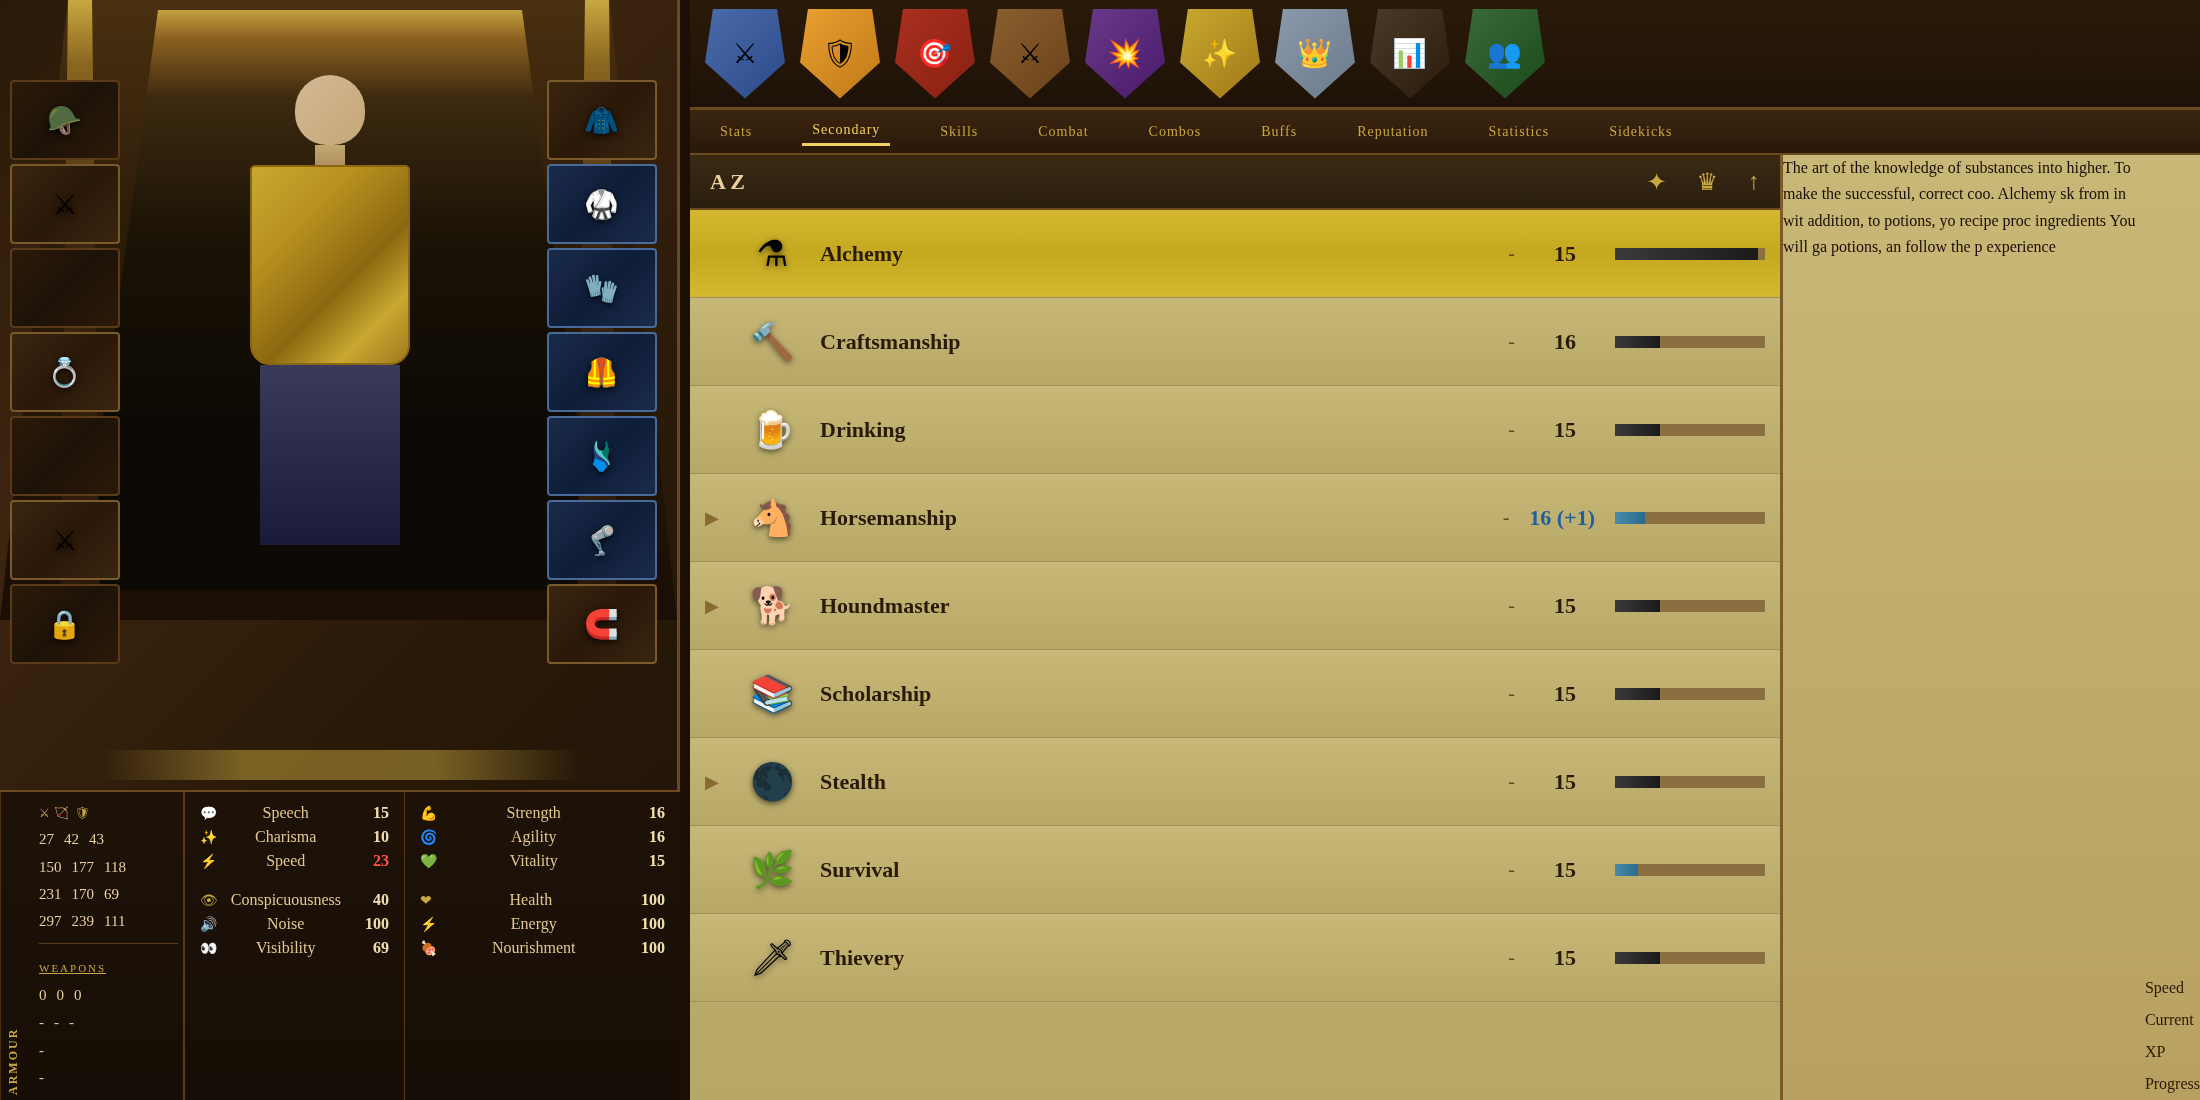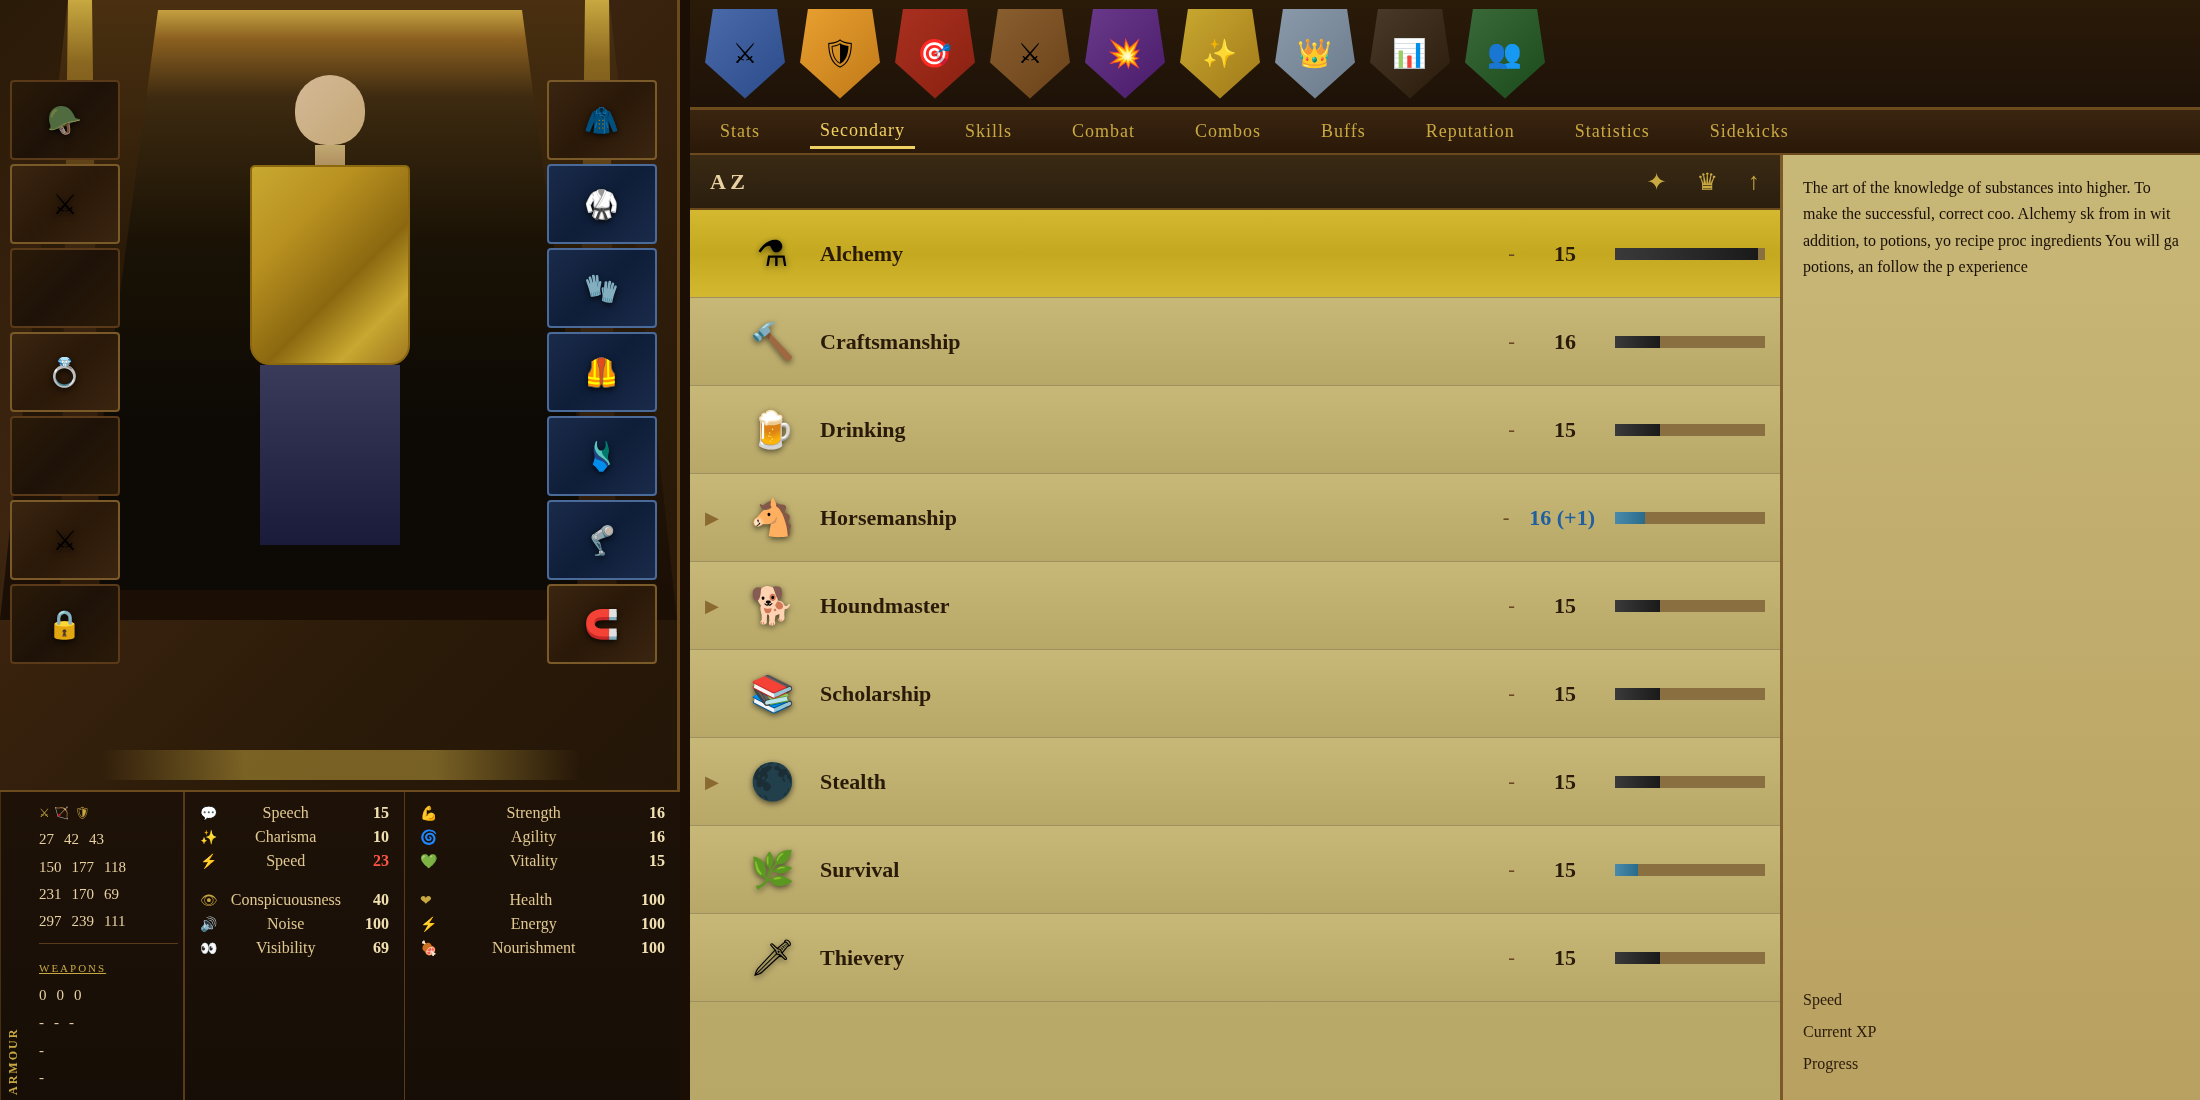--- a/index.html
+++ b/index.html
@@ -209,21 +209,21 @@
       align-items: center;
       background: linear-gradient(180deg, #3a2510 0%, #2a1808 100%);
       border-bottom: 2px solid #6b4a1e;
       height: 45px;
       padding: 0 20px;
       gap: 40px;
     }
 
     .nav-tab-label {
       color: #c8a840;
-      font-size: 18px;
+      font-size: 14px;
       cursor: pointer;
       padding: 5px 10px;
       letter-spacing: 1px;
     }
 
     .nav-tab-label.active {
       color: #f0d060;
       border-bottom: 3px solid #f0d060;
     }
 
@@ -448,24 +448,23 @@
       font-size: 16px;
       line-height: 1.65;
     }
 
     
     .info-panel {
       width: 420px;
       min-width: 420px;
       background: linear-gradient(180deg, #c8b878 0%, #b8a060 100%);
       border-left: 3px solid #7a5a28;
-      padding: 20px;
       position: relative;
       display: flex;
-      flex-direction: column;
+      flex-direction: row;
     }
   </style>
 </head>
 <body>
 
 <div class="left-panel">
 
   <div class="gothic-arch"></div>
   <div class="arch-inner"></div>
   <div class="gothic-col-left"></div>

